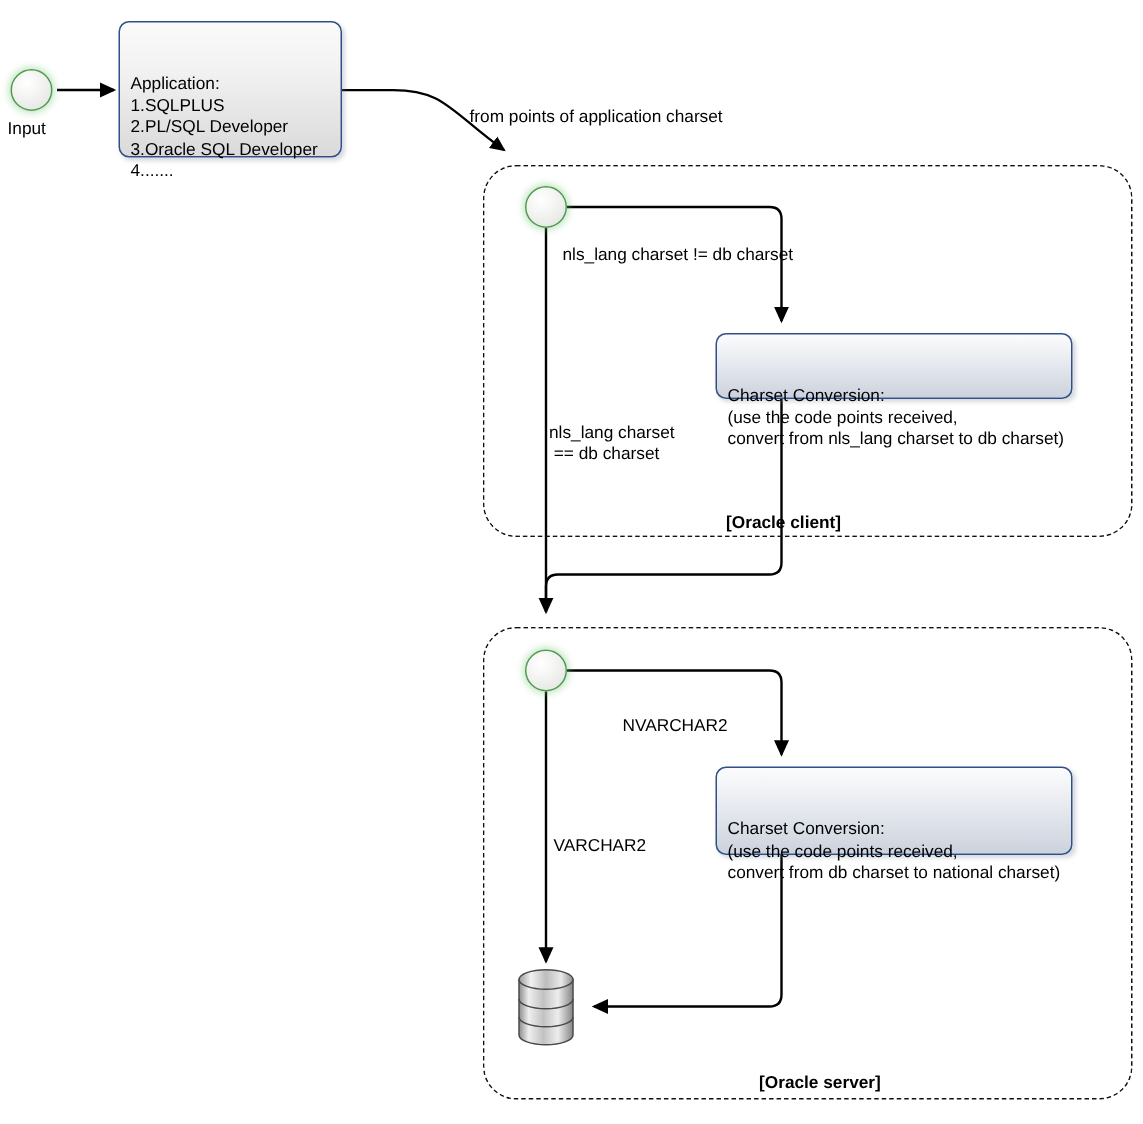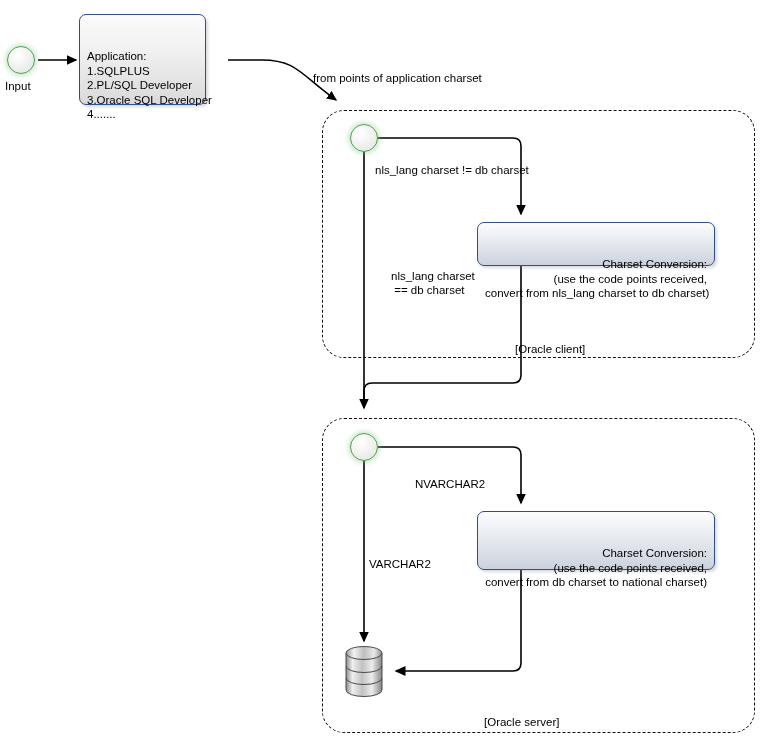--- a/index.html
+++ b/index.html
@@ -37,21 +37,20 @@
     box-shadow: 2px 2px 3px rgba(120,130,150,0.30);
     font-family: "Liberation Sans", sans-serif;
     font-size: 11.5px;
     color: #000000;
     line-height: 14.5px;
     white-space: pre;
   }
   .node-box .txt { display:block; padding: 5px 7px; }
   .conv-box {
     background: linear-gradient(180deg, #fcfcfd 0%, #eef0f4 30%, #ccd2dd 100%);
-    text-align: right;
   }
   .region {
     position: absolute;
     box-sizing: border-box;
     border: 1.2px dashed #111111;
     border-radius: 22px;
     background: transparent;
   }
   .region-label {
     position: absolute;
@@ -130,48 +129,48 @@
     <path d="M 346 653 L 346 690 A 18 6.5 0 0 0 382 690 L 382 653 Z" fill="url(#dbBody)" stroke="#4a4a4a" stroke-width="1"></path>
     <ellipse cx="364" cy="653" rx="18" ry="6.5" fill="url(#dbTop)" stroke="#4a4a4a" stroke-width="1"></ellipse>
     <path d="M 346 666 A 18 6.5 0 0 0 382 666" fill="none" stroke="#4a4a4a" stroke-width="1"></path>
     <path d="M 346 678 A 18 6.5 0 0 0 382 678" fill="none" stroke="#4a4a4a" stroke-width="1"></path>
   </g>
 </svg>
 
 <div class="start-node" style="left:7px; top:46px;"></div>
 <div class="label" style="left:5px; top:80px;text-align:right;">Input</div>
 
-<div class="node-box" style="left:79px; top:14px; width:127px; height:91px;">
+<div class="node-box" style="left:79px; top:14px; width:149px; height:91px;">
   <span class="txt">Application:
 1.SQLPLUS
 2.PL/SQL Developer
 3.Oracle SQL Developer
 4.......</span>
 </div>
 
 <div class="label" style="left:313px; top:72px;">from points of application charset</div>
 
 <div class="region" style="left:322px; top:110px; width:433px; height:248px;"></div>
-<div class="region-label" style="left:515px; top:343px;">[Oracle client]</div>
+<div class="region-label" style="left:484px; top:343px;font-weight:bold;">[Oracle client]</div>
 
 <div class="start-node" style="left:350px; top:124px;"></div>
 
 <div class="label" style="left:375px; top:142px;margin-top:22px;">nls_lang charset != db charset</div>
 
-<div class="label" style="left:366px; top:270px;margin-left:25px;">nls_lang charset
+<div class="label" style="left:366px; top:283px;">nls_lang charset
  == db charset</div>
 
 <div class="node-box conv-box" style="left:477px; top:222px; width:238px; height:44px;">
   <span class="txt">Charset Conversion:
 (use the code points received,
 convert from nls_lang charset to db charset)</span>
 </div>
 
 <div class="region" style="left:322px; top:418px; width:433px; height:315px;"></div>
-<div class="region-label" style="left:484px; top:716px;">[Oracle server]</div>
+<div class="region-label" style="left:506px; top:716px;font-weight:bold;">[Oracle server]</div>
 
 <div class="start-node" style="left:350px; top:433px;"></div>
 
 <div class="label" style="left:415px; top:478px;">NVARCHAR2</div>
 
 <div class="label" style="left:369px; top:558px;">VARCHAR2</div>
 
 <div class="node-box conv-box" style="left:477px; top:511px; width:238px; height:59px;">
   <span class="txt">Charset Conversion:
 (use the code points received,

